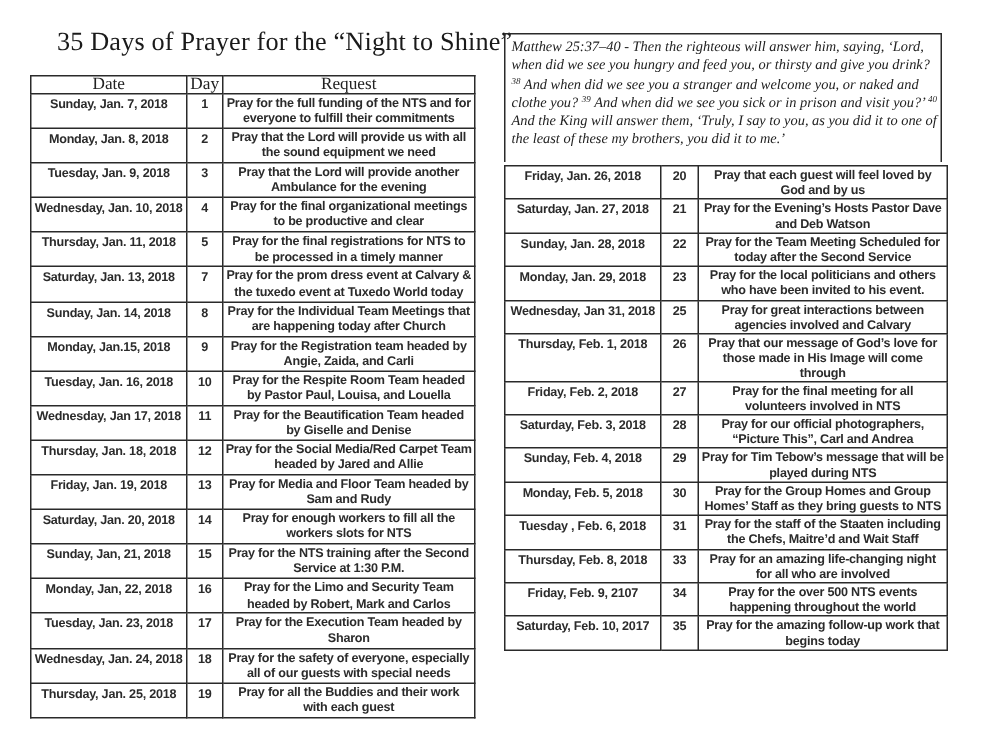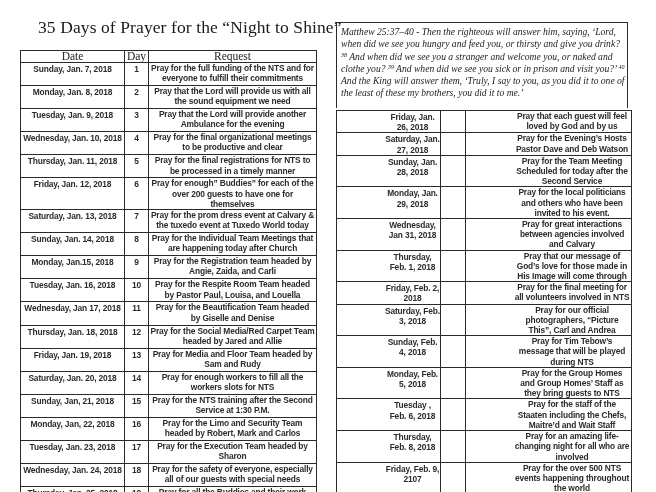--- a/index.html
+++ b/index.html
@@ -8,21 +8,21 @@
   table.prayer { position:absolute; border-collapse:collapse; table-layout:fixed; }
   table.prayer td, table.prayer th { border:1px solid #2a2a2a; padding:0; vertical-align:top; text-align:center; overflow:hidden; }
   table.prayer th { font-family:"Liberation Serif", serif; font-weight:normal; font-size:11.5px; height:11px; line-height:11px; color:#222;margin-top:16px; }
   table.prayer td { font-size:8.4px; font-weight:bold; line-height:10.2px; color:#2b2b2b; letter-spacing:-0.15px; }
   table.prayer td.date { padding-top:1px; }
   table.prayer td.day { padding-top:1px; }
   table.prayer td.req { padding:0 1px; }
   #left-table { left:20px; top:50px; width:296px; }
   #left-table tr.row td { height:21.1px;margin-top:28px; }
   #right-table { left:336px; top:110px; width:295px; }
-  #right-table tr.row td { height:20.4px;padding-left:48px; }
+  #right-table tr.row td { height:20.4px; }
   .quote { position:absolute; left:336px; top:22px; width:292px; height:86px; border:1px solid #2a2a2a; border-bottom:none; padding:3px 2px 0 4px; box-sizing:border-box; font-family:"Liberation Serif", serif; font-style:italic; font-size:9.6px; line-height:12.3px; color:#222; }
   .quote sup { font-size:6px; vertical-align:top; line-height:8px; }
 </style>
 </head>
 <body>
 
 <div class="title">35 Days of Prayer for the “Night to Shine”</div>
 
 <table class="prayer" id="left-table">
   <colgroup>
@@ -57,25 +57,20 @@
         <td class="date">Wednesday, Jan. 10, 2018</td>
         <td class="day">4</td>
         <td class="req">Pray for the final organizational meetings to be productive and clear</td>
       </tr>
       <tr class="row">
         <td class="date">Thursday, Jan. 11, 2018</td>
         <td class="day">5</td>
         <td class="req">Pray for the final registrations for NTS to be processed in a timely manner</td>
       </tr>
       <tr class="row">
-        <td class="date">Friday, Jan. 12, 2018</td>
-        <td class="day">6</td>
-        <td class="req">Pray for enough” Buddies” for each of the over 200 guests to have one for themselves</td>
-      </tr>
-      <tr class="row">
         <td class="date">Saturday, Jan. 13, 2018</td>
         <td class="day">7</td>
         <td class="req">Pray for the prom dress event at Calvary &amp; the tuxedo event at Tuxedo World today</td>
       </tr>
       <tr class="row">
         <td class="date">Sunday, Jan. 14, 2018</td>
         <td class="day">8</td>
         <td class="req">Pray for the Individual Team Meetings that are happening today after Church</td>
       </tr>
       <tr class="row">

